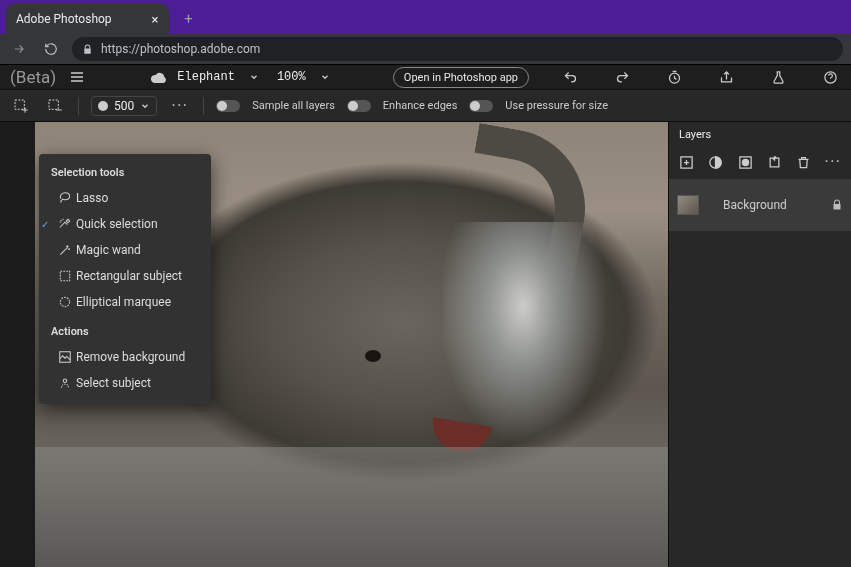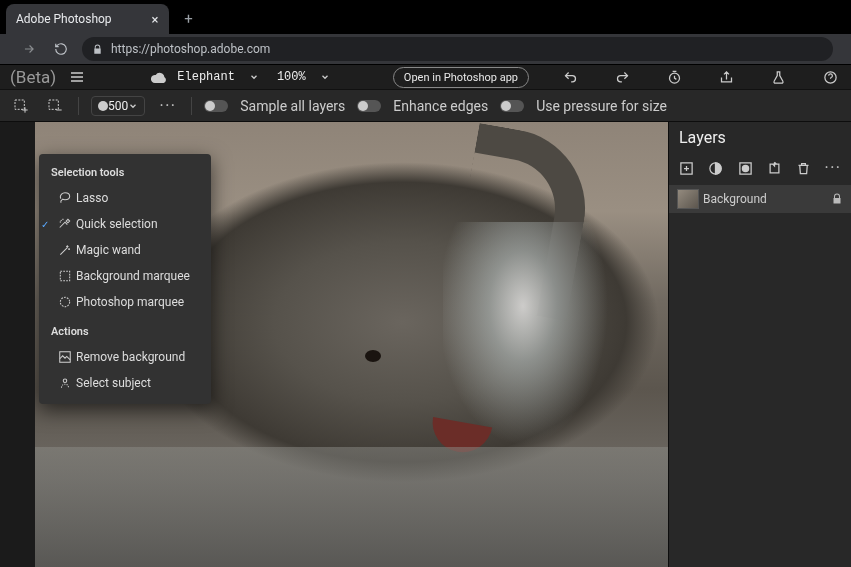--- a/index.html
+++ b/index.html
@@ -1,33 +1,33 @@
 <!DOCTYPE html>
 <html><head>
 <meta charset="utf-8">
 <style>
   * { box-sizing: border-box; margin:0; padding:0; }
   body { font-family: -apple-system, BlinkMacSystemFont, "Segoe UI", Roboto, Arial, sans-serif; background:#1b1b1b; color:#ccc; width:851px; height:567px; overflow:hidden; font-size:12px; }
-  .browser-tabs { height:34px; background:#000000; display:flex; align-items:flex-end; padding-left:6px; }
+  .browser-tabs { height:34px; background:#4c1d95; display:flex; align-items:flex-end; padding-left:6px; }
   .tab { background:#35363a; color:#e8eaed; height:30px; display:flex; align-items:center; padding:0 10px; border-radius:8px 8px 0 0; font-size:12px; gap:40px; }
   .new-tab { width:28px; height:28px; display:flex; align-items:center; justify-content:center; margin-left:6px; margin-bottom:1px; }
-  .addr-bar { height:30px; background:#35363a; display:flex; align-items:center; padding:0 18px; gap:10px; }
+  .addr-bar { height:30px; background:#35363a; display:flex; align-items:center; padding:0 8px; gap:10px; }
   .url-box { flex:1; background:#202124; border-radius:14px; height:24px; display:flex; align-items:center; padding:0 10px; gap:8px; color:#bdc1c6; font-size:12px; }
   .app-header { height:26px; background:#1e1e1e; border-top:1px solid #000; border-bottom:1px solid #111; display:flex; align-items:center; padding:0 10px; }
   .beta { color:#999; font-size:17px; }
   .hamburger { margin-left:10px; }
   .header-center { flex:1; display:flex; align-items:center; justify-content:center; gap:10px;font-family:Liberation Mono, monospace; }
   .header-right { display:flex; align-items:center; gap:30px; }
   .pill-btn { border:1px solid #888; border-radius:12px; padding:3px 10px; font-size:11px; color:#e8e8e8; }
   .opt-bar { height:32px; background:#282828; border-bottom:1px solid #0d0d0d; display:flex; align-items:center; padding:0 10px; gap:12px; }
   .icon-btn { width:22px; height:22px; display:flex; align-items:center; justify-content:center; color:#bbb; }
-  .brush-size { display:flex; align-items:center; border:1px solid #444; border-radius:4px; padding:2px 6px; }
+  .brush-size { display:flex; align-items:center; gap:6px; border:1px solid #444; border-radius:4px; padding:2px 6px; }
   .toggle { width:24px; height:12px; border-radius:6px; background:#555; position:relative; }
   .toggle::after { content:""; position:absolute; width:10px; height:10px; border-radius:50%; background:#ccc; top:1px; left:1px; }
-  .opt-label { font-size:14px; color:#ccc; }
+  .opt-label { font-size:11px; color:#ccc; }
   .workspace { display:flex; height:445px; }
   .canvas-area { width:668px; height:445px; background:#2a2a2a; position:relative; overflow:hidden;margin-left:35px; }
   .canvas-img { width:668px; height:445px; background:
     radial-gradient(ellipse 320px 200px at 55% 45%, #6a655e 0%, #56524b 40%, #3e3a34 70%, transparent 80%),
     linear-gradient(to bottom, #8f8478 0%, #9a8f82 20%, #716a61 40%, #5c564e 60%, #6e6a64 80%, #7a756e 100%);
     position:relative;
   }
   .water { position:absolute; bottom:0; left:0; right:0; height:120px; background:
     linear-gradient(to bottom, rgba(140,140,135,0.5), rgba(80,80,78,0.8)); }
   .splash { position:absolute; right:60px; top:100px; width:200px; height:280px; 
@@ -35,23 +35,23 @@
   .trunk { position:absolute; right:120px; top:10px; width:120px; height:180px;
     border:30px solid #4d4943; border-bottom:none; border-left:none; border-radius:0 80px 0 0; transform:rotate(10deg); }
   .eye { position:absolute; left:330px; top:228px; width:16px; height:12px; background:#1a1410; border-radius:50%; }
   .mouth { position:absolute; left:395px; top:300px; width:60px; height:30px; background:#6b2d28; border-radius:0 0 30px 30px; transform:rotate(10deg); }
   .tools-popup { position:absolute; left:4px; top:32px; width:172px; background:#323232; border-radius:4px; box-shadow:0 6px 20px rgba(0,0,0,0.6); padding:8px 0; z-index:10; }
   .popup-header { font-size:11px; font-weight:600; color:#ddd; padding:4px 12px 6px; }
   .popup-item { display:flex; align-items:center; gap:3px; padding:5px 12px; font-size:12px; color:#ddd; cursor:pointer; position:relative; }
   .popup-item .check { position:absolute; left:2px; width:10px; color:#5aa9ff; font-size:10px;}
   .popup-item .ticon { width:16px; height:16px; display:flex; align-items:center; justify-content:center; margin-left:6px;}
   .right-panel { width:183px; background:#282828; border-left:1px solid #0d0d0d; display:flex; flex-direction:column; }
-  .panel-title { padding:6px 10px; font-size:16px; color:#eee; }
+  .panel-title { padding:6px 10px; font-size:11px; color:#eee; }
   .layer-tools { display:flex; align-items:center; gap:10px; padding:4px 8px; }
-  .layer-row { display:flex; align-items:center; gap:4px; padding:4px 8px; background:#3a3a3a; margin:2px 0; }
+  .layer-row { display:flex; align-items:center; gap:24px; padding:16px 8px; background:#3a3a3a; margin:2px 0; }
   .layer-thumb { width:22px; height:20px; background:linear-gradient(135deg,#938a7e,#5c564e); border:1px solid #555; }
   svg { display:block; }
   .chev { margin-left:4px; }
   .sep { width:1px; height:18px; background:#444; }
   .dots { letter-spacing:2px; font-weight:bold; }
 </style>
 </head>
 <body>
 
 <div class="browser-tabs">
@@ -214,30 +214,30 @@
           </span>
         <span>Magic wand</span>
       </div>
       <div class="popup-item">
         <span class="check"></span>
         <span class="ticon">
             <svg width="14" height="14" viewBox="0 0 24 24" fill="none" stroke="#ccc" stroke-width="1.8" stroke-dasharray="3,2">
               <rect x="4" y="4" width="16" height="16"></rect>
             </svg>
           </span>
-        <span>Background marquee</span>
+        <span>Rectangular subject</span>
       </div>
       <div class="popup-item">
         <span class="check"></span>
         <span class="ticon">
             <svg width="14" height="14" viewBox="0 0 24 24" fill="none" stroke="#ccc" stroke-width="1.8" stroke-dasharray="3,2">
               <ellipse cx="12" cy="12" rx="8" ry="8"></ellipse>
             </svg>
           </span>
-        <span>Photoshop marquee</span>
+        <span>Elliptical marquee</span>
       </div>
       <div class="popup-header" style="margin-top:6px;">Actions</div>
       <div class="popup-item">
         <span class="check"></span>
         <span class="ticon">
             <svg width="14" height="14" viewBox="0 0 24 24" fill="none" stroke="#ccc" stroke-width="1.8">
               <rect x="3" y="3" width="18" height="18"></rect>
               <path d="M3 15l5-5 4 4 3-3 6 6"></path>
             </svg>
           </span>

